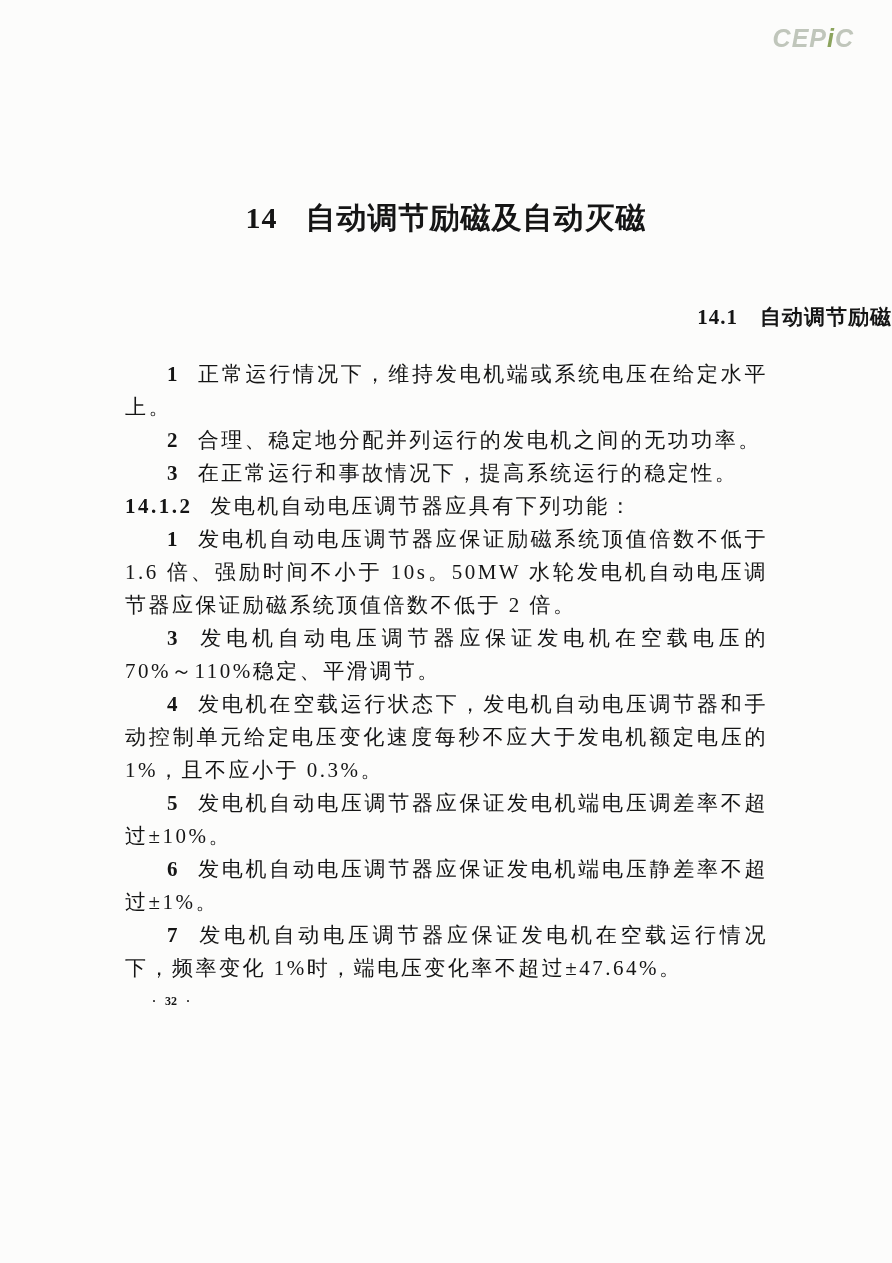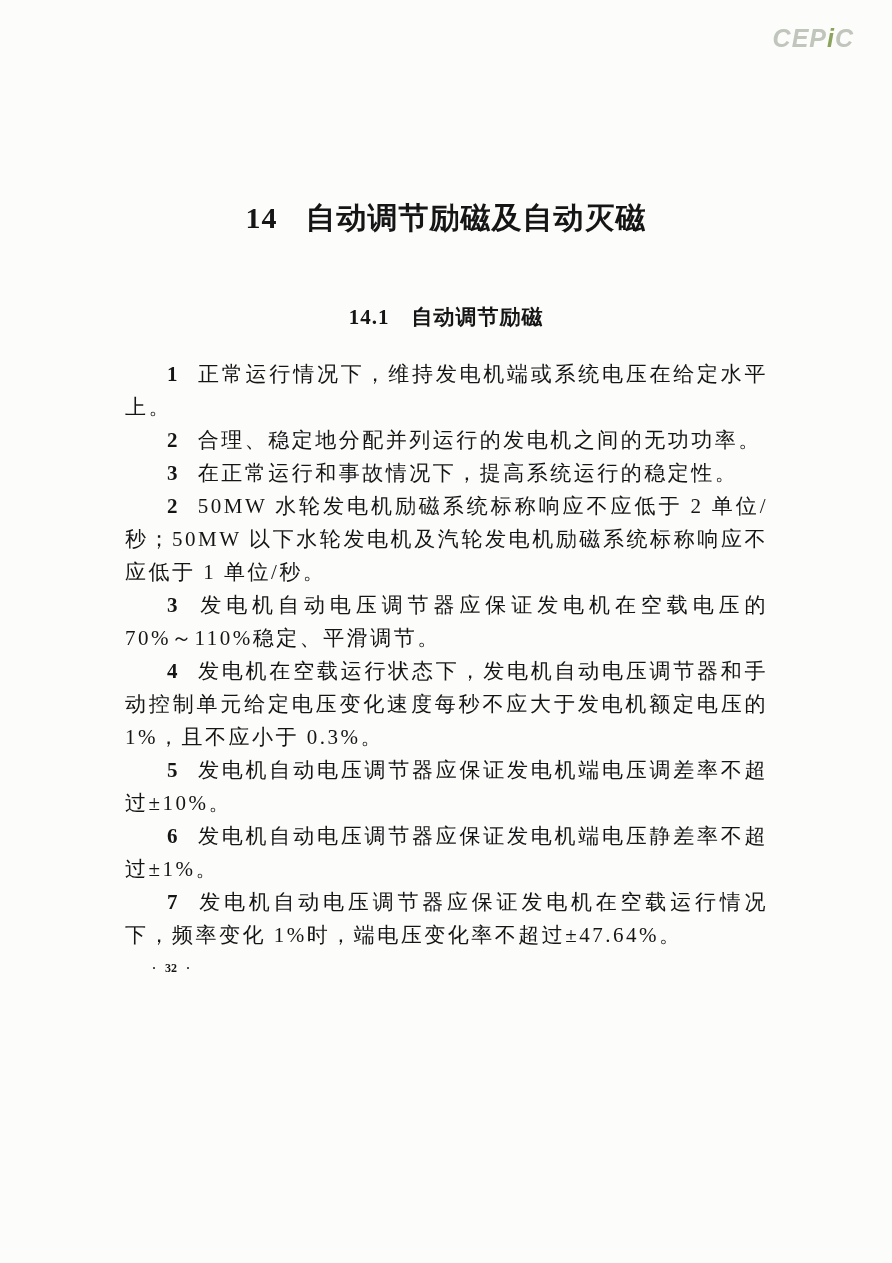--- a/index.html
+++ b/index.html
@@ -45,21 +45,21 @@
     margin-right: 28px;
     letter-spacing: 1px;
   }
   .chapter .ttl {
     font-family: Liberation Serif, serif;
     letter-spacing: 1px;
   }
   
   .section {
     margin: 62px 0 0 0;
-    text-align: center;
+    text-align: right;
     font-size: 21px;
     font-weight: bold;
     line-height: 30px;
   }
   .section .num {
     font-family: "Liberation Serif", serif;
     margin-right: 22px;
     letter-spacing: 1px;
   }
   .section .ttl {
@@ -113,23 +113,24 @@
 
   <div class="content">
 
 
     <p class="para item"><span class="num">1</span><span class="txt">正常运行情况下，维持发电机端或系统电压在给定水平上。</span></p>
 
     <p class="para item"><span class="num">2</span><span class="txt">合理、稳定地分配并列运行的发电机之间的无功功率。</span></p>
 
     <p class="para item"><span class="num">3</span><span class="txt">在正常运行和事故情况下，提高系统运行的稳定性。</span></p>
 
+    <p class="para clause"><span class="num">14.1.2</span><span class="txt">发电机自动电压调节器应具有下列功能：</span></p>
 
+    <p class="para item"><span class="num">1</span><span class="txt">发电机自动电压调节器应保证励磁系统顶值倍数不低于 1.6 倍、强励时间不小于 10s。50MW 水轮发电机自动电压调节器应保证励磁系统顶值倍数不低于 2 倍。</span></p>
 
-    <p class="para item"><span class="num">2</span><span class="txt">50MW 水轮发电机励磁系统标称响应不应低于 2 单位/秒；50MW 以下水轮发电机及汽轮发电机励磁系统标称响应不应低于 1 单位/秒。</span></p>
 
     <p class="para item"><span class="num">3</span><span class="txt">发电机自动电压调节器应保证发电机在空载电压的 70%～110%稳定、平滑调节。</span></p>
 
     <p class="para item"><span class="num">4</span><span class="txt">发电机在空载运行状态下，发电机自动电压调节器和手动控制单元给定电压变化速度每秒不应大于发电机额定电压的 1%，且不应小于 0.3%。</span></p>
 
     <p class="para item"><span class="num">5</span><span class="txt">发电机自动电压调节器应保证发电机端电压调差率不超过±10%。</span></p>
 
     <p class="para item"><span class="num">6</span><span class="txt">发电机自动电压调节器应保证发电机端电压静差率不超过±1%。</span></p>
 
     <p class="para item"><span class="num">7</span><span class="txt">发电机自动电压调节器应保证发电机在空载运行情况下，频率变化 1%时，端电压变化率不超过±47.64%。</span></p>

